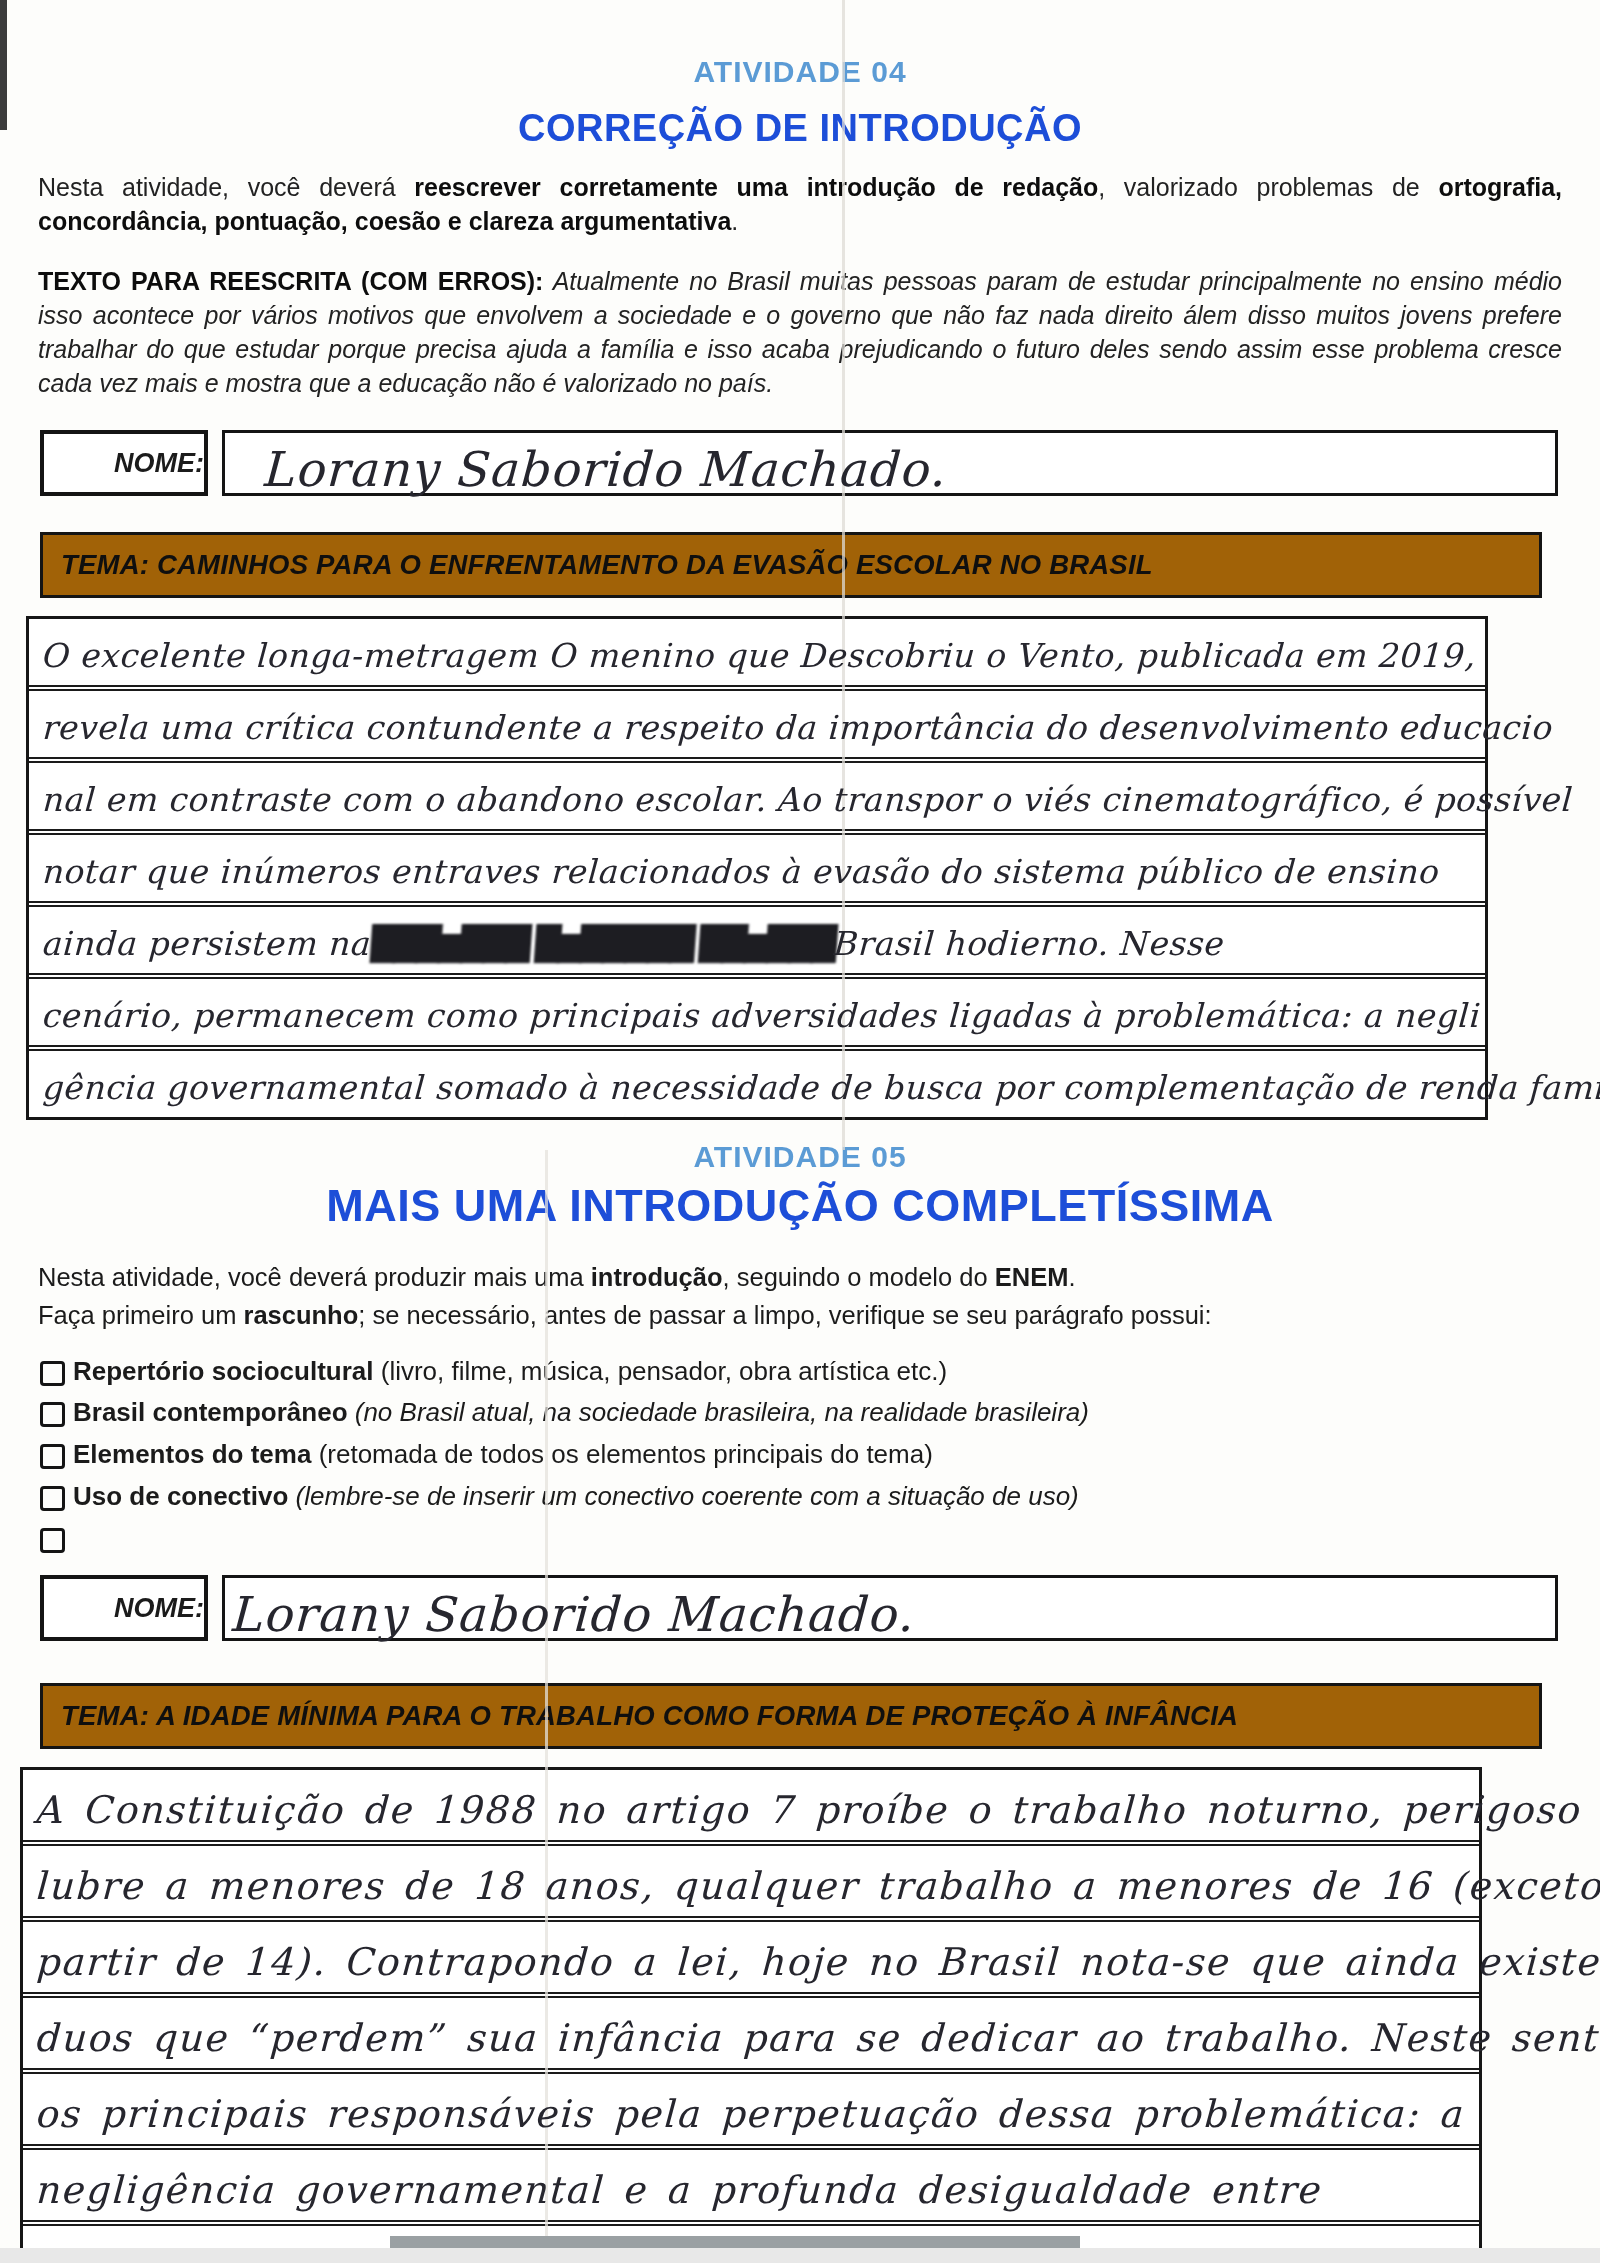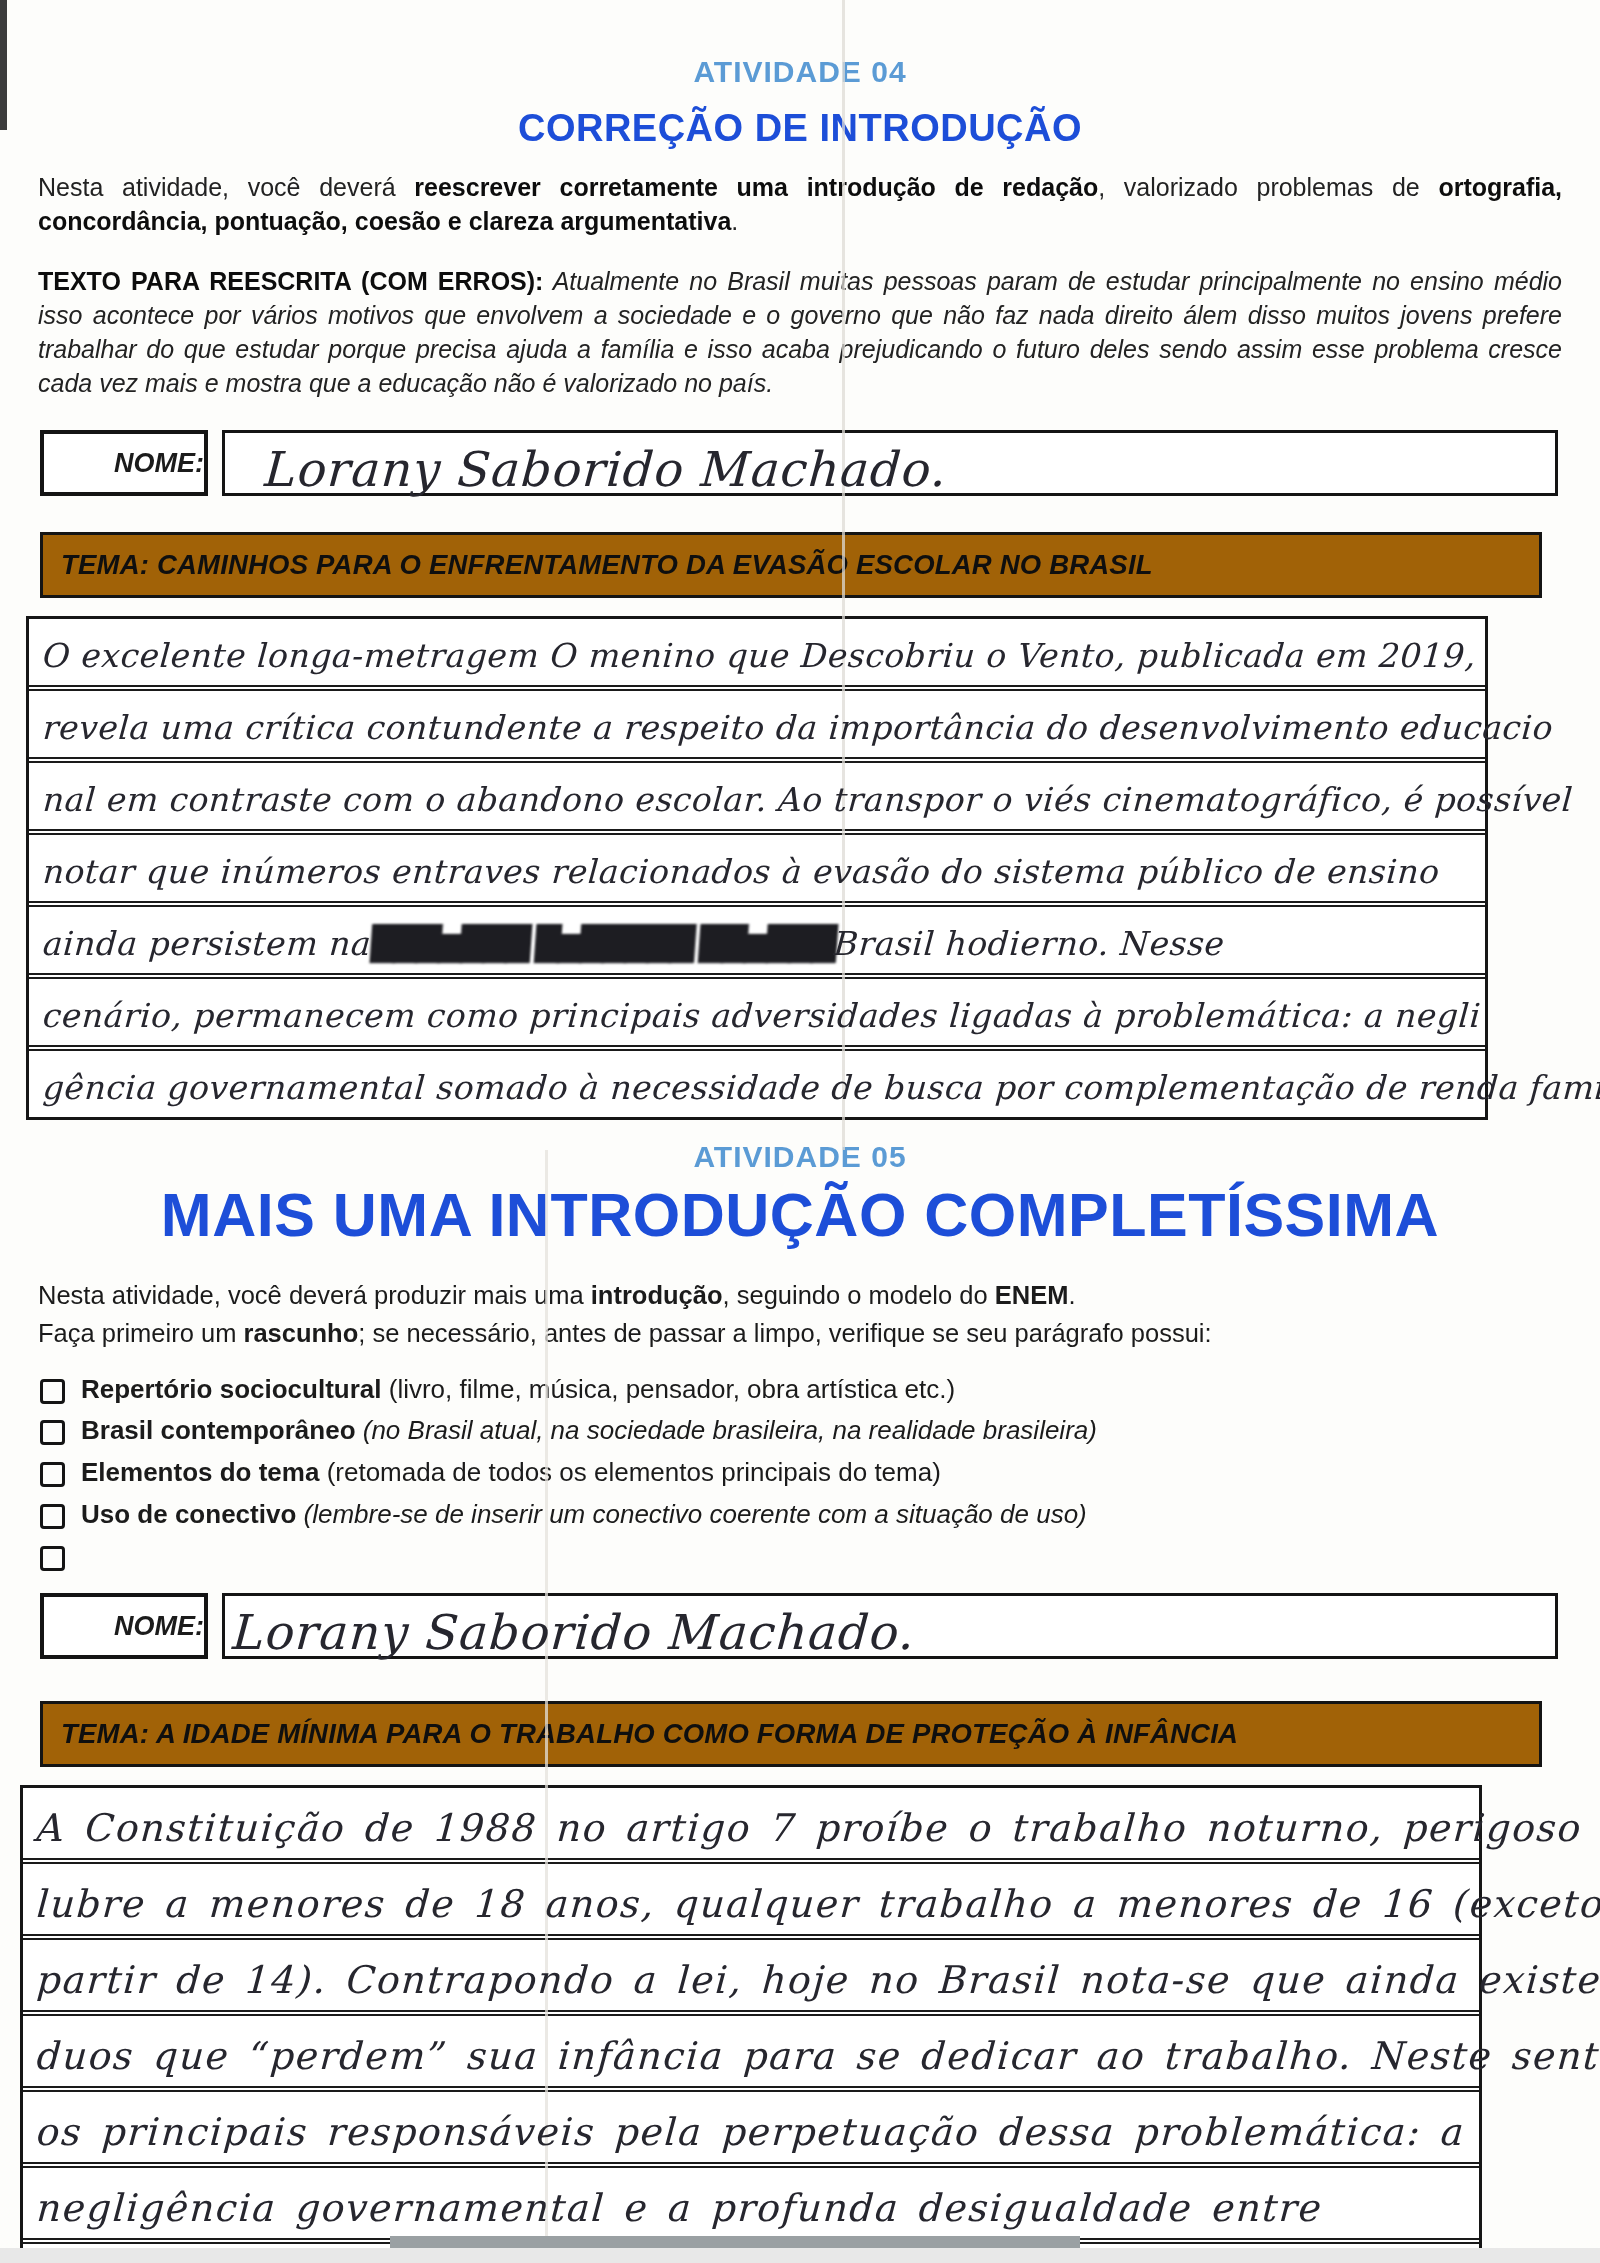--- a/index.html
+++ b/index.html
@@ -13,31 +13,31 @@
     overflow:hidden;
   }
   
   .corner-mark{position:absolute;left:0;top:0;width:7px;height:130px;background:#3c3c3c;}
   .seam-top{position:absolute;left:842px;top:0;width:3px;height:1150px;background:#dddbd5;opacity:.75;}
   .seam-bottom{position:absolute;left:545px;top:1150px;width:3px;height:1113px;background:#e4e2dc;opacity:.75;}
   .bottom-strip{position:absolute;left:390px;bottom:0;width:690px;height:12px;background:#9aa0a3;}
 
   .badge{margin:55px 40px 0;text-align:center;font-size:30px;font-weight:800;letter-spacing:1px;color:#5b9bd5;}
   .doc-title{margin:18px 40px 0;text-align:center;font-size:38px;font-weight:800;letter-spacing:.5px;color:#1d4ed8;}
-  .doc-title.big{font-size:61px;margin-top:6px;}
+  .doc-title.big{font-size:45px;margin-top:6px;}
 
   .para{margin:20px 38px 0;font-size:25px;line-height:1.36;text-align:justify;color:#222;}
   .para .b{font-weight:bold;color:#0d0d0d;}
   .para.rewrite{margin-top:26px;}
   .para.rewrite .body-italic{font-style:italic;}
 
   .intro5{margin:26px 38px 0;font-size:25.5px;line-height:1.5;text-align:left;}
 
   .checklist{list-style:none;margin:22px 0 0 40px;padding:0;}
-  .checklist li{display:flex;gap:16px;font-size:26px;line-height:1.15;margin-bottom:12px;align-items:flex-start;}
+  .checklist li{display:flex;gap:8px;font-size:26px;line-height:1.15;margin-bottom:12px;align-items:flex-start;}
   .chk{flex:none;width:19px;height:19px;border:3px solid #141414;border-radius:4px;margin-top:4px;}
   .chk-bold{font-weight:bold;white-space:pre-wrap;}
   .chk-rest{white-space:pre-wrap;}
   .chk-rest.it{font-style:italic;margin-top:32px;}
 
   .nome-row{display:flex;margin:30px 0 0 40px;height:66px;align-items:stretch;}
   .nome-label-box{width:160px;border:4px solid #141414;display:flex;align-items:center;justify-content:flex-end;
     font-weight:bold;font-style:italic;font-size:27px;background:#fff;}
   .nome-line-box{width:1330px;border:3px solid #141414;margin-left:14px;background:#fff;overflow:visible;}
 

